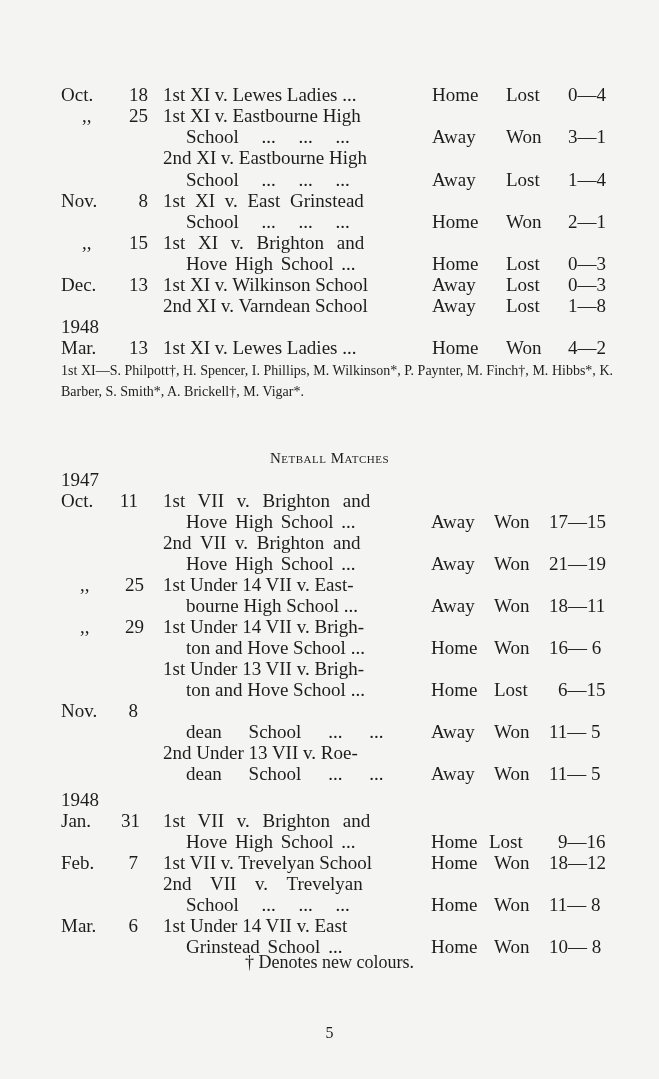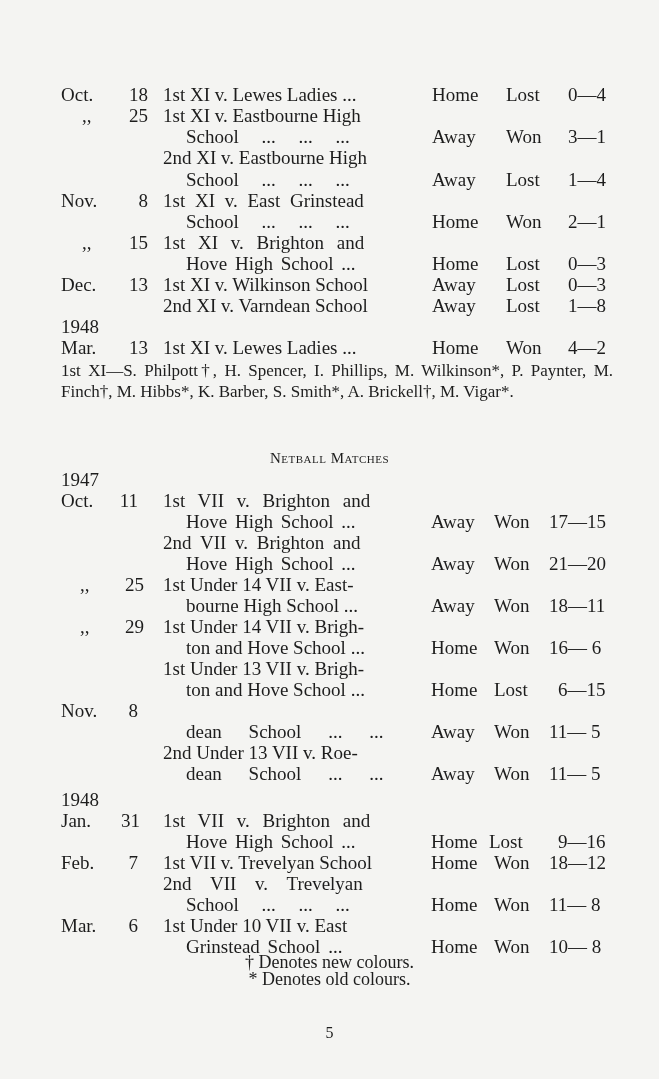--- a/index.html
+++ b/index.html
@@ -25,21 +25,21 @@
   .score { left: 568px; }
   .venue2 { left: 431px; }
   .res2 { left: 494px; }
   .score2 { left: 549px; }
   .heading-line {
     position: absolute; left: 0; width: 659px; text-align: center;
     font-size: 15px; letter-spacing: 0.5px; font-variant: small-caps;
   }
   .para {
     position: absolute; left: 61px; width: 552px;
-    font-size: 17px; line-height: 21px; text-align: justify;
+    font-size: 14px; line-height: 21px; text-align: justify;
   }
   .center-line {
     position: absolute; left: 0; width: 659px; text-align: center;
     font-size: 18px; line-height: 21px;
   }
   .pageno { position: absolute; left: 0; width: 659px; text-align: center; font-size: 16px; top: 1024px; }
 </style>
 </head>
 <body>
 
@@ -149,21 +149,21 @@
     <span class="c score2" style="position:absolute">17—15</span>
   </div>
 
   <div class="line" style="top:532px">
     <span class="c desc" style="word-spacing:4px">2nd VII v. Brighton and</span>
   </div>
   <div class="line" style="top:553px">
     <span class="c desc indent" style="word-spacing:3px">Hove High School ...</span>
     <span class="c venue2" style="position:absolute">Away</span>
     <span class="c res2" style="position:absolute">Won</span>
-    <span class="c score2" style="position:absolute">21—20</span>
+    <span class="c score2" style="position:absolute">21—19</span>
   </div>
 
   <div class="line" style="top:574px">
     <span class="c month" style="left:80px">,,</span>
     <span class="c day" style="left:114px">25</span>
     <span class="c desc">1st Under 14 VII v. East-</span>
   </div>
   <div class="line" style="top:595px">
     <span class="c desc indent">bourne High School ...</span>
     <span class="c venue2" style="position:absolute">Away</span>
@@ -245,26 +245,25 @@
   <div class="line" style="top:894px">
     <span class="c desc indent" style="word-spacing:18px">School ... ... ...</span>
     <span class="c venue2" style="position:absolute">Home</span>
     <span class="c res2" style="position:absolute">Won</span>
     <span class="c score2" style="position:absolute">11— 8</span>
   </div>
 
   <div class="line" style="top:915px">
     <span class="c month">Mar.</span>
     <span class="c day" style="left:108px">6</span>
-    <span class="c desc">1st Under 10 VII v. East</span>
+    <span class="c desc">1st Under 14 VII v. East</span>
   </div>
   <div class="line" style="top:936px">
     <span class="c desc indent" style="word-spacing:3px">Grinstead School ...</span>
     <span class="c venue2" style="position:absolute">Home</span>
     <span class="c res2" style="position:absolute">Won</span>
     <span class="c score2" style="position:absolute">10— 8</span>
   </div>
 
-  <div class="center-line" style="top:969px">* Denotes old colours.</div>
   <div class="center-line" style="top:952px">† Denotes new colours.</div>
 
   <div class="pageno">5</div>
 </div>
 
 </body></html>

